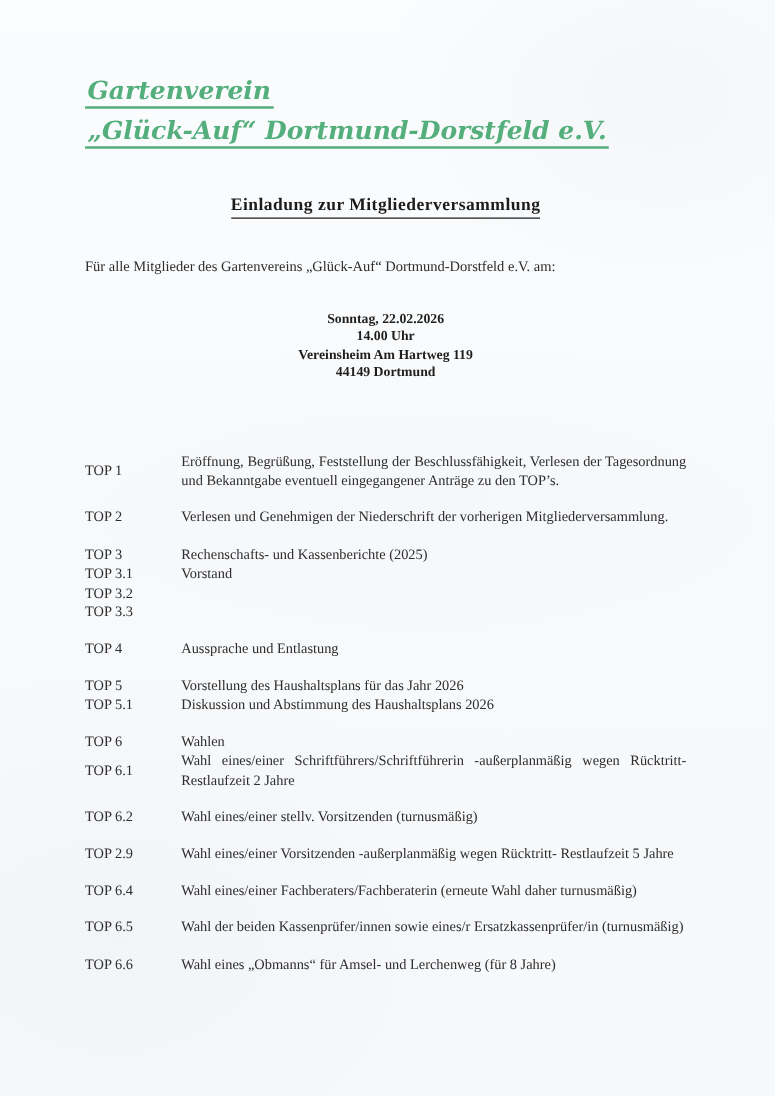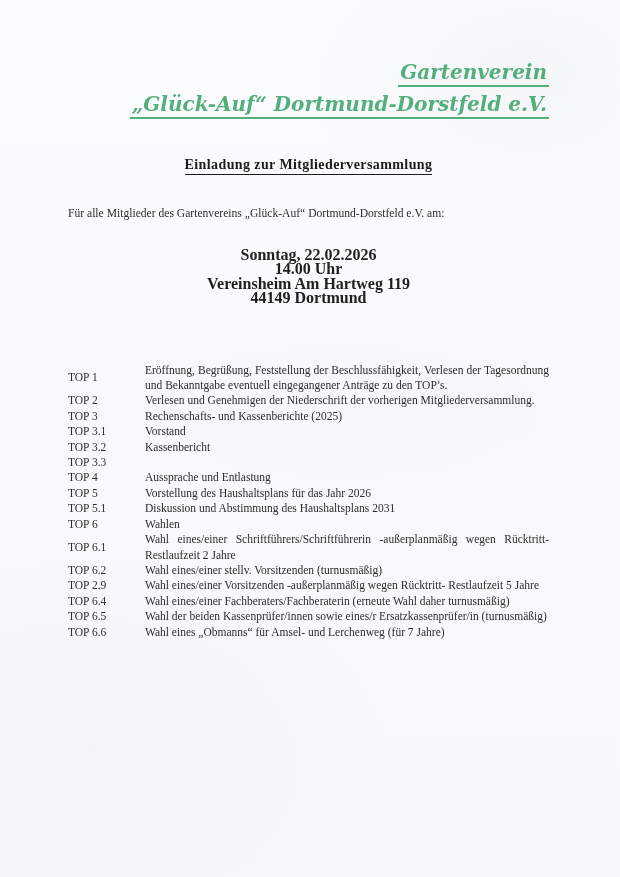--- a/index.html
+++ b/index.html
@@ -16,21 +16,21 @@
       radial-gradient(ellipse 420px 300px at 15% 85%, rgba(188,195,206,0.08), transparent 70%),
       radial-gradient(ellipse 500px 160px at 55% 45%, rgba(198,203,212,0.06), transparent 75%),
       linear-gradient(180deg, #fbfcfd 0%, #f8f9fb 60%, #f7f8fa 100%);
     font-family: "Liberation Serif", serif;
     color: #2a2a2a;
     -webkit-font-smoothing: antialiased;
   }
   .content { padding: 60px 71px 0 68px; }
 
   
-  .club-header { text-align: right; }
+  .club-header { text-align: left; }
   .club-line {
     display: inline-block;
     font-family: "DejaVu Serif", serif;
     font-style: italic;
     font-weight: bold;
     color: var(--club-green, #55af7d);
     border-bottom: 2px solid var(--club-green, #55af7d);
     padding: 0 2px 1px 2px;
     line-height: 24px;
   }
@@ -54,28 +54,28 @@
     margin-top: 31px;
     font-size: 11.6px;
     line-height: 15px;
     color: #2d2d2d;
   }
 
   .event-details {
     margin-top: 27px;
     text-align: center;
     font-weight: bold;
-    font-size: 16px;
+    font-size: 11px;
     line-height: 14.4px;
     color: #1f1f1f;
   }
 
   .agenda { margin-top: 57px; font-size: 11.5px; line-height: 15.4px; }
   .agenda-row { display: flex; align-items: center; }
-  .agenda-row.gap { }
+  .agenda-row.gap { margin-top: 14px; }
   .agenda-label { flex: none; width: 77px; color: #2d2d2d; }
   .agenda-text { flex: 1; color: #2d2d2d; }
   .agenda-text.just { text-align: justify; text-align-last: left; }
 </style>
 </head>
 <body>
 
 <div class="page">
   <div class="content">
 
@@ -109,36 +109,35 @@
       <div class="agenda-row gap">
         <span class="agenda-label">TOP 3</span>
         <span class="agenda-text">Rechenschafts- und Kassenberichte (2025)</span>
       </div>
       <div class="agenda-row">
         <span class="agenda-label">TOP 3.1</span>
         <span class="agenda-text">Vorstand</span>
       </div>
       <div class="agenda-row">
         <span class="agenda-label">TOP 3.2</span>
-        <span class="agenda-text">Kassenbericht</span>
       </div>
       <div class="agenda-row">
         <span class="agenda-label">TOP 3.3</span>
       </div>
       <div class="agenda-row gap">
         <span class="agenda-label">TOP 4</span>
         <span class="agenda-text">Aussprache und Entlastung</span>
       </div>
       <div class="agenda-row gap">
         <span class="agenda-label">TOP 5</span>
         <span class="agenda-text">Vorstellung des Haushaltsplans für das Jahr 2026</span>
       </div>
       <div class="agenda-row">
         <span class="agenda-label">TOP 5.1</span>
-        <span class="agenda-text">Diskussion und Abstimmung des Haushaltsplans 2031</span>
+        <span class="agenda-text">Diskussion und Abstimmung des Haushaltsplans 2026</span>
       </div>
       <div class="agenda-row gap">
         <span class="agenda-label">TOP 6</span>
         <span class="agenda-text">Wahlen</span>
       </div>
       <div class="agenda-row">
         <span class="agenda-label">TOP 6.1</span>
         <span class="agenda-text just">Wahl eines/einer Schriftführers/Schriftführerin -außerplanmäßig wegen Rücktritt- Restlaufzeit 2 Jahre</span>
       </div>
       <div class="agenda-row gap">
@@ -152,18 +151,18 @@
       <div class="agenda-row gap">
         <span class="agenda-label">TOP 6.4</span>
         <span class="agenda-text">Wahl eines/einer Fachberaters/Fachberaterin (erneute Wahl daher turnusmäßig)</span>
       </div>
       <div class="agenda-row gap">
         <span class="agenda-label">TOP 6.5</span>
         <span class="agenda-text">Wahl der beiden Kassenprüfer/innen sowie eines/r Ersatzkassenprüfer/in (turnusmäßig)</span>
       </div>
       <div class="agenda-row gap">
         <span class="agenda-label">TOP 6.6</span>
-        <span class="agenda-text">Wahl eines „Obmanns“ für Amsel- und Lerchenweg (für 7 Jahre)</span>
+        <span class="agenda-text">Wahl eines „Obmanns“ für Amsel- und Lerchenweg (für 8 Jahre)</span>
       </div>
     </div>
 
   </div>
 </div>
 
 </body></html>

